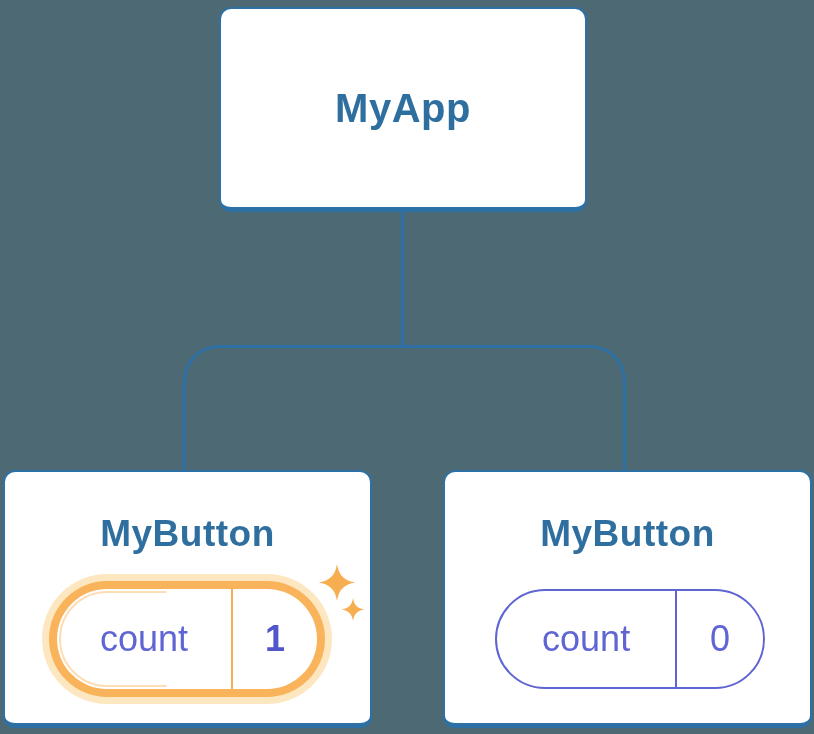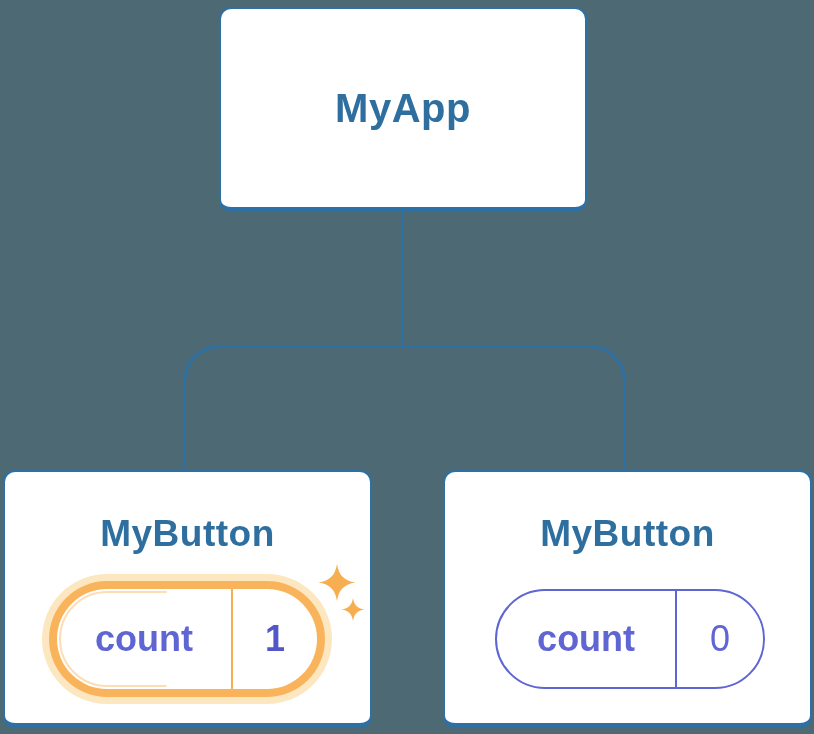--- a/index.html
+++ b/index.html
@@ -40,21 +40,21 @@
     clip-path:polygon(0 0,42% 0,42% 100%,0 100%);}
   
   .pill-plain{position:absolute;left:50px;top:117px;width:270px;height:100px;
     background:#fff;border:2px solid var(--purple,#5f65d3);border-radius:999px;
     display:flex;overflow:hidden;}
   .pill-cell-key{flex:0 0 67%;display:flex;align-items:center;justify-content:center;}
   .pill-cell-val{flex:1 1 auto;display:flex;align-items:center;justify-content:center;}
   .pill-divider{width:2px;align-self:stretch;flex:0 0 2px;}
   .pill-divider.orange{background:var(--orange,#f2a94e);}
   .pill-divider.purple{background:var(--purple,#5f65d3);}
-  .count-label{font-size:36px;font-weight:700;color:var(--purple,#5f65d3);}
+  .count-label{font-size:36px;font-weight:400;color:var(--purple,#5f65d3);}
   .count-value{font-size:36px;color:var(--purple,#5f65d3);}
   .count-value.bold{font-weight:700;color:var(--value-purple,#5156cb);}
   .sparkle{position:absolute;z-index:3;}
   .sparkle.large{left:313px;top:92px;width:38px;height:37px;}
   .sparkle.small{left:336px;top:126px;width:24px;height:23px;}
   .sparkle svg{width:100%;height:100%;display:block;fill:var(--orange,#f6ae51);}
 </style>
 </head>
 <body>
 

